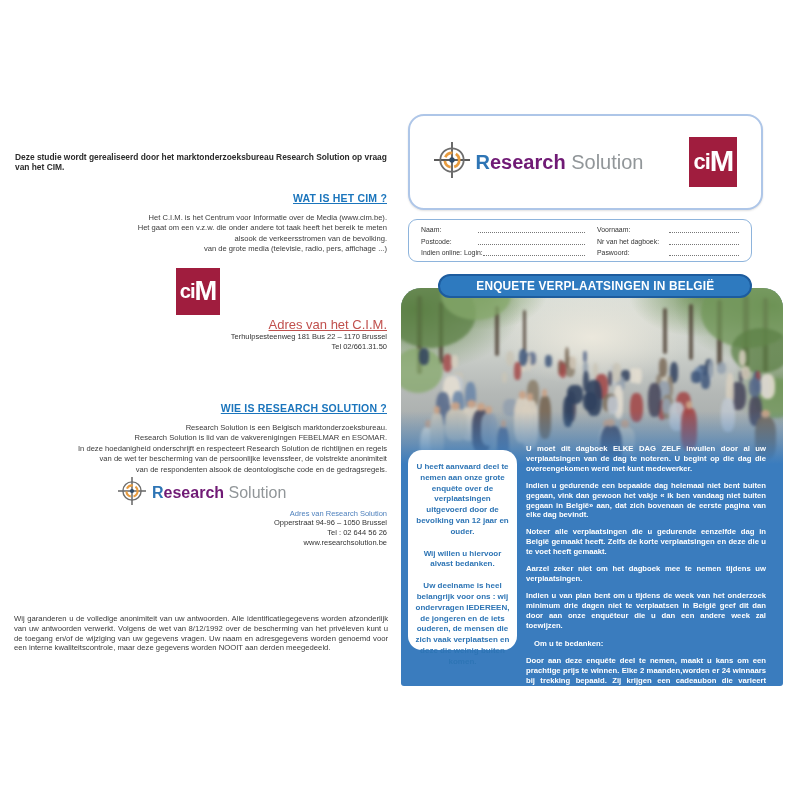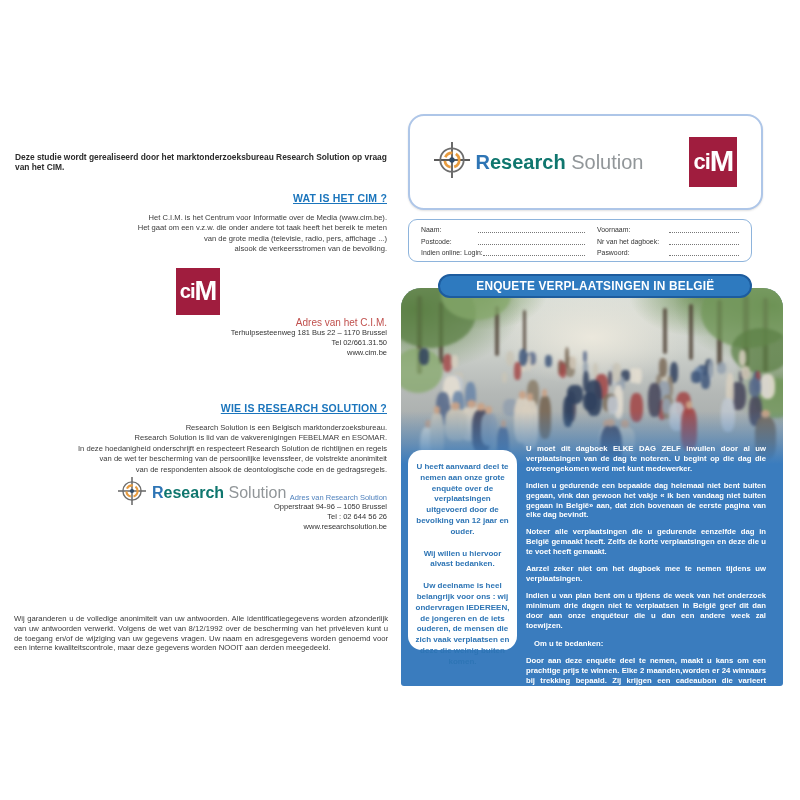--- a/index.html
+++ b/index.html
@@ -5,39 +5,39 @@
   html,body{margin:0;padding:0;background:#fff;}
   #page{position:relative;width:800px;height:800px;background:#fff;overflow:hidden;
         font-family:"Liberation Sans",sans-serif;color:#3b3b3b;}
   .abs{position:absolute;}
 
   
   .lp-intro{left:15px;top:152px;width:372px;font-size:8.4px;font-weight:700;color:#2b2b2b;}
   .lp-block{left:15px;width:372px;text-align:right;}
   .sec-heading{font-size:10.5px;font-weight:700;color:#1b75bc;text-decoration:underline;letter-spacing:.2px;}
   .body-line{font-size:7.6px;line-height:10.4px;color:#3a3a3a;}
-  .addr-label-red{font-size:10px;color:#c0504d;}
+  .addr-label-red{font-size:13px;color:#c0504d;text-decoration:underline;}
   .addr-label-blue{font-size:7.5px;color:#4f81bd;}
   .addr-line{font-size:7.5px;line-height:10.2px;color:#333;}
   .lp-footer{left:14px;top:614px;width:374px;font-size:7.7px;line-height:9.8px;
              text-align:justify;color:#3a3a3a;}
 
   
   .cim-logo{background:#a01d3e;color:#fff;display:flex;align-items:center;justify-content:center;
             font-weight:700;letter-spacing:-1px;line-height:1;}
   .cim-logo .ci{font-size:.78em;text-align:right;}
   .cim-logo .bigM{font-size:1.05em;position:relative;top:-1px;}
   .cim-left{left:176px;top:268px;width:44px;height:47px;font-size:26px;}
   .cim-header{width:48px;height:50px;font-size:28px;}
 
   
   .rs-logo{display:flex;align-items:center;gap:6px;}
   .rs-words{white-space:nowrap;}
   .rs-r{color:#2e75b5;font-weight:700;}
-  .rs-rest{color:#0f766e;font-weight:700;}
+  .rs-rest{color:#701a75;font-weight:700;}
   .rs-sol{color:#919699;font-weight:400;}
   .rs-left{left:118px;top:477px;}
   .rs-left .rs-words{font-size:16px;}
   .rs-head .rs-words{font-size:20px;}
 
   
   .logo-box{left:408px;top:114px;width:351px;height:92px;background:#fff;
             border:2px solid #aec6e8;border-radius:16px;display:flex;align-items:center;
             justify-content:center;gap:46px;box-shadow:0 1px 2px rgba(0,0,0,.12);}
   .form-box{left:408px;top:219px;width:344px;height:43px;background:#fff;
@@ -86,34 +86,33 @@
 
 <div id="page">
 
   <div class="abs lp-intro">Deze studie wordt gerealiseerd door het marktonderzoeksbureau Research Solution op vraag van het CIM.</div>
 
   <div class="abs lp-block" style="top:192px;">
     <div class="sec-heading">WAT IS HET CIM ?</div>
     <div style="height:9px;"></div>
     <div class="body-line">Het C.I.M. is het Centrum voor Informatie over de Media (www.cim.be).</div>
     <div class="body-line">Het gaat om een v.z.w. die onder andere tot taak heeft het bereik te meten</div>
+    <div class="body-line">alsook de verkeersstromen van de bevolking.</div>
     <div class="body-line">van de grote media (televisie, radio, pers, affichage ...)</div>
-    <div class="body-line">alsook de verkeersstromen van de bevolking.</div>
   </div>
 
   <div class="abs cim-logo cim-left">
     <span class="ci">ci</span>
       <span class="bigM">M</span>
   </div>
 
   <div class="abs lp-block" style="top:317px;">
     <div class="addr-label-red">Adres van het C.I.M.</div>
     <div class="addr-line">Terhulpsesteenweg 181 Bus 22 – 1170 Brussel</div>
     <div class="addr-line">Tel  02/661.31.50</div>
-    <div class="addr-line">www.cim.be</div>
   </div>
 
   <div class="abs lp-block" style="top:402px;">
     <div class="sec-heading">WIE IS RESEARCH SOLUTION ?</div>
     <div style="height:9px;"></div>
     <div class="body-line">Research Solution is een Belgisch marktonderzoeksbureau.</div>
     <div class="body-line">Research Solution is lid van de vakverenigingen  FEBELMAR en ESOMAR.</div>
     <div class="body-line">In deze hoedanigheid onderschrijft en respecteert Research Solution de richtlijnen en regels</div>
     <div class="body-line">van de wet ter bescherming van de persoonlijke levenssfeer, de volstrekte anonimiteit</div>
     <div class="body-line">van de respondenten alsook de deontologische code en de gedragsregels.</div>
@@ -125,21 +124,21 @@
         <line x1="20" y1="0" x2="20" y2="40" stroke="#5a5a5a" stroke-width="2"></line>
         <line x1="0" y1="20" x2="40" y2="20" stroke="#5a5a5a" stroke-width="2"></line>
         <circle cx="20" cy="20" r="13" fill="none" stroke="#6d6d6d" stroke-width="2"></circle>
         <circle cx="20" cy="20" r="8" fill="none" stroke="#e89c3f" stroke-width="3" stroke-dasharray="10 4"></circle>
         <circle cx="20" cy="20" r="3" fill="#2e4a66"></circle>
       </svg>
     </span>
     <span class="rs-words"><span class="rs-r">R</span><span class="rs-rest">esearch</span> <span class="rs-sol">Solution</span></span>
   </div>
 
-  <div class="abs lp-block" style="top:493px;">
+  <div class="abs lp-block" style="top:509px;">
     <div class="addr-label-blue">Adres van Research Solution</div>
     <div class="addr-line">Opperstraat 94-96 – 1050 Brussel</div>
     <div class="addr-line">Tel : 02 644 56 26</div>
     <div class="addr-line">www.researchsolution.be</div>
   </div>
 
   <div class="abs lp-footer">Wij garanderen u de volledige anonimiteit van uw antwoorden. Alle identificatiegegevens worden afzonderlijk van uw antwoorden verwerkt. Volgens de wet van 8/12/1992 over de bescherming van het privéleven kunt u de toegang en/of de wijziging van uw gegevens vragen. Uw naam en adresgegevens worden genoemd voor een interne kwaliteitscontrole, maar deze gegevens worden NOOIT aan derden meegedeeld.</div>
 
   <div class="abs logo-box">
     <span class="rs-logo rs-head">

